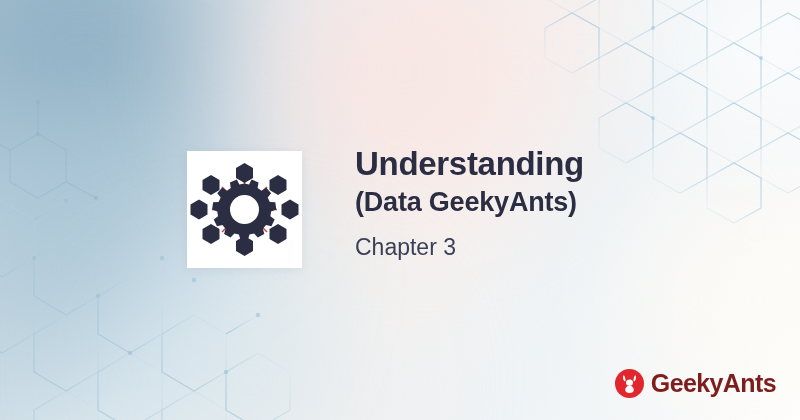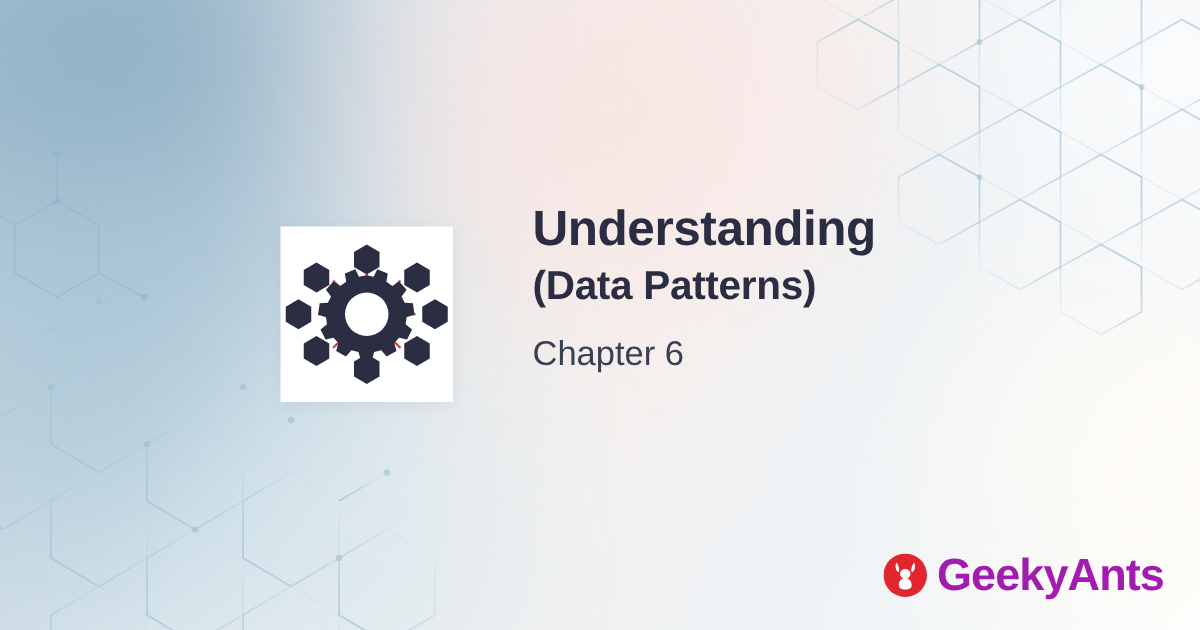--- a/index.html
+++ b/index.html
@@ -82,21 +82,21 @@
     height: 117px;
     background: #ffffff;
     box-shadow: 0 2px 10px rgba(90,110,130,0.10);
   }
   .icon-tile svg { display: block; }
 
   
   .text-block {
     position: absolute;
     left: 355px;
-    top: 132px;
+    top: 144px;
     width: 400px;
   }
   .title-line {
     font-size: 33px;
     font-weight: 700;
     line-height: 39px;
     color: #2b2e42;
     letter-spacing: -0.3px;
     white-space: nowrap;
   }
@@ -122,23 +122,23 @@
   .brand {
     position: absolute;
     right: 24px;
     bottom: 22px;
     display: flex;
     align-items: center;
     gap: 7px;
   }
   .brand-mark { display: block; }
   .brand-name {
-    font-size: 30px;
+    font-size: 25px;
     font-weight: 700;
-    color: #a21caf;
+    color: #7f1d1d;
     letter-spacing: -0.6px;
     line-height: 27px;
   }
 </style>
 </head>
 <body>
 
 <div class="banner">
 
   <div class="bg-base"></div>
@@ -269,22 +269,22 @@
         <polygon points="24,24 32.5,29 32.5,39 24,44 15.5,39 15.5,29"></polygon>
         <polygon points="91,24 99.5,29 99.5,39 91,44 82.5,39 82.5,29"></polygon>
         <polygon points="24,73 32.5,78 32.5,88 24,93 15.5,88 15.5,78"></polygon>
         <polygon points="91,73 99.5,78 99.5,88 91,93 82.5,88 82.5,78"></polygon>
       </g>
     </svg>
   </div>
 
   <div class="text-block">
     <div class="title-line">Understanding</div>
-    <div class="subtitle">(Data Patterns)</div>
-    <div class="chapter">Chapter 6</div>
+    <div class="subtitle">(Data GeekyAnts)</div>
+    <div class="chapter">Chapter 3</div>
   </div>
 
   <div class="brand">
     <svg class="brand-mark" width="29" height="29" viewBox="0 0 29 29">
       <circle cx="14.5" cy="14.5" r="14.5" fill="#e1262d"></circle>
       <g fill="#ffffff">
         <path d="M8.3 6.6c-0.6 1.9-0.3 4.0 0.9 5.4 0.5 0.6 1.3 0.3 1.3-0.5 0-1.6-0.5-3.6-1.4-4.9-0.2-0.3-0.7-0.3-0.8 0z"></path>
         <path d="M20.7 6.6c0.6 1.9 0.3 4.0-0.9 5.4-0.5 0.6-1.3 0.3-1.3-0.5 0-1.6 0.5-3.6 1.4-4.9 0.2-0.3 0.7-0.3 0.8 0z"></path>
         <ellipse cx="14.5" cy="13.6" rx="3.5" ry="3.2"></ellipse>
         <path d="M14.5 16.4c2.4 0 4.3 2.1 4.3 4.7 0 1.9-1.9 2.9-4.3 2.9s-4.3-1.0-4.3-2.9c0-2.6 1.9-4.7 4.3-4.7z"></path>

